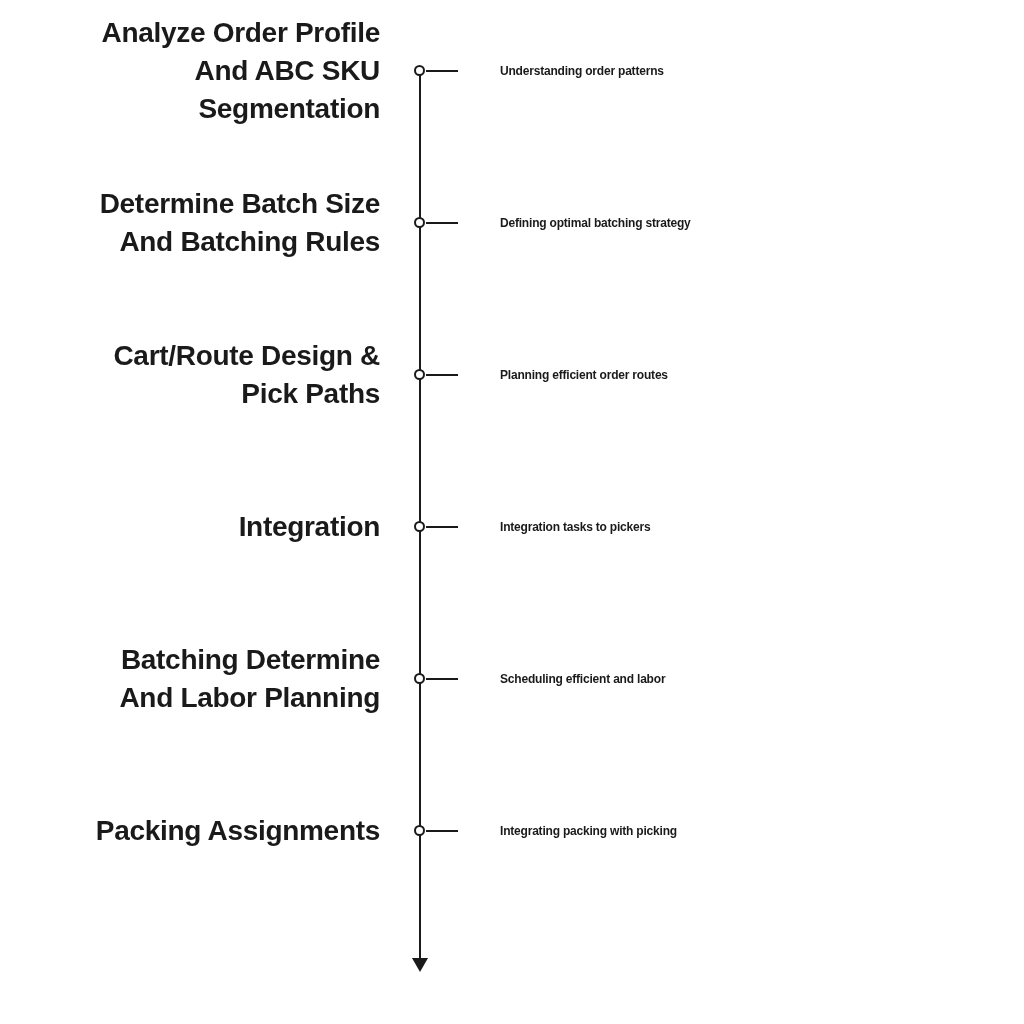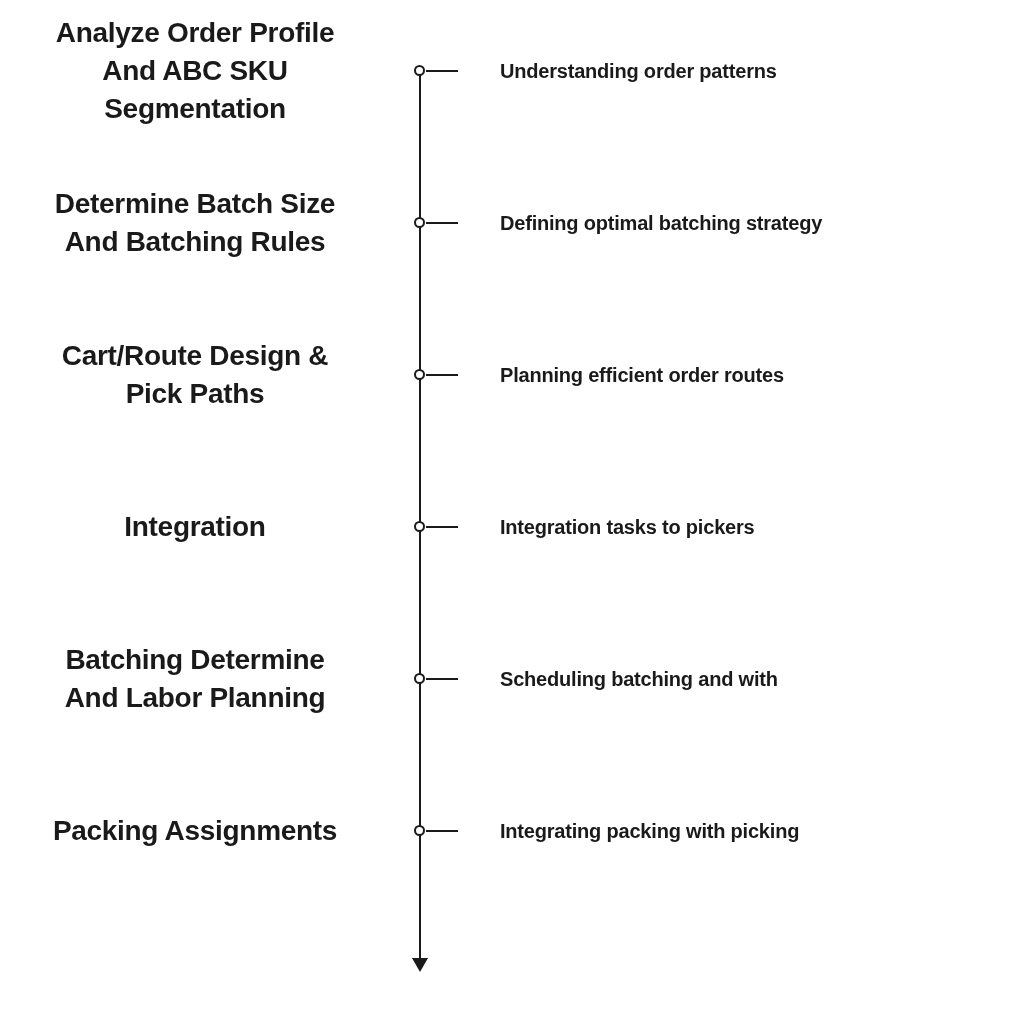--- a/index.html
+++ b/index.html
@@ -40,21 +40,21 @@
     left: 0;
     width: 100%;
     height: 0;
   }
   .title {
     position: absolute;
     right: 644px; 
     top: 0;
     transform: translateY(-50%);
     width: 370px;
-    text-align: center;
+    text-align: right;
     white-space: pre-line;
     font-size: 28px;
     line-height: 38px;
     font-weight: 700;
     color: #1a1a1a;
     letter-spacing: -0.3px;
   }
   .node {
     position: absolute;
     left: 414px;
@@ -71,21 +71,21 @@
     top: -1px;
     width: 32px;
     height: 2px;
     background: #1a1a1a;
   }
   .desc {
     position: absolute;
     left: 500px;
     top: 0;
     transform: translateY(-50%);
-    font-size: 20px;
+    font-size: 12px;
     font-weight: 700;
     color: #1a1a1a;
     white-space: nowrap;
     letter-spacing: -0.2px;
   }
 </style>
 </head>
 <body>
 
 <div id="stage">
@@ -122,21 +122,21 @@
     <div class="node"></div>
     <div class="connector"></div>
     <div class="desc">Integration tasks to pickers</div>
   </div>
 
   <div class="row" style="top: 679px;">
     <div class="title">Batching Determine
 And Labor Planning</div>
     <div class="node"></div>
     <div class="connector"></div>
-    <div class="desc">Scheduling batching and with</div>
+    <div class="desc">Scheduling efficient and labor</div>
   </div>
 
   <div class="row" style="top: 831px;">
     <div class="title">Packing Assignments</div>
     <div class="node"></div>
     <div class="connector"></div>
     <div class="desc">Integrating packing with picking</div>
   </div>
 </div>
 

